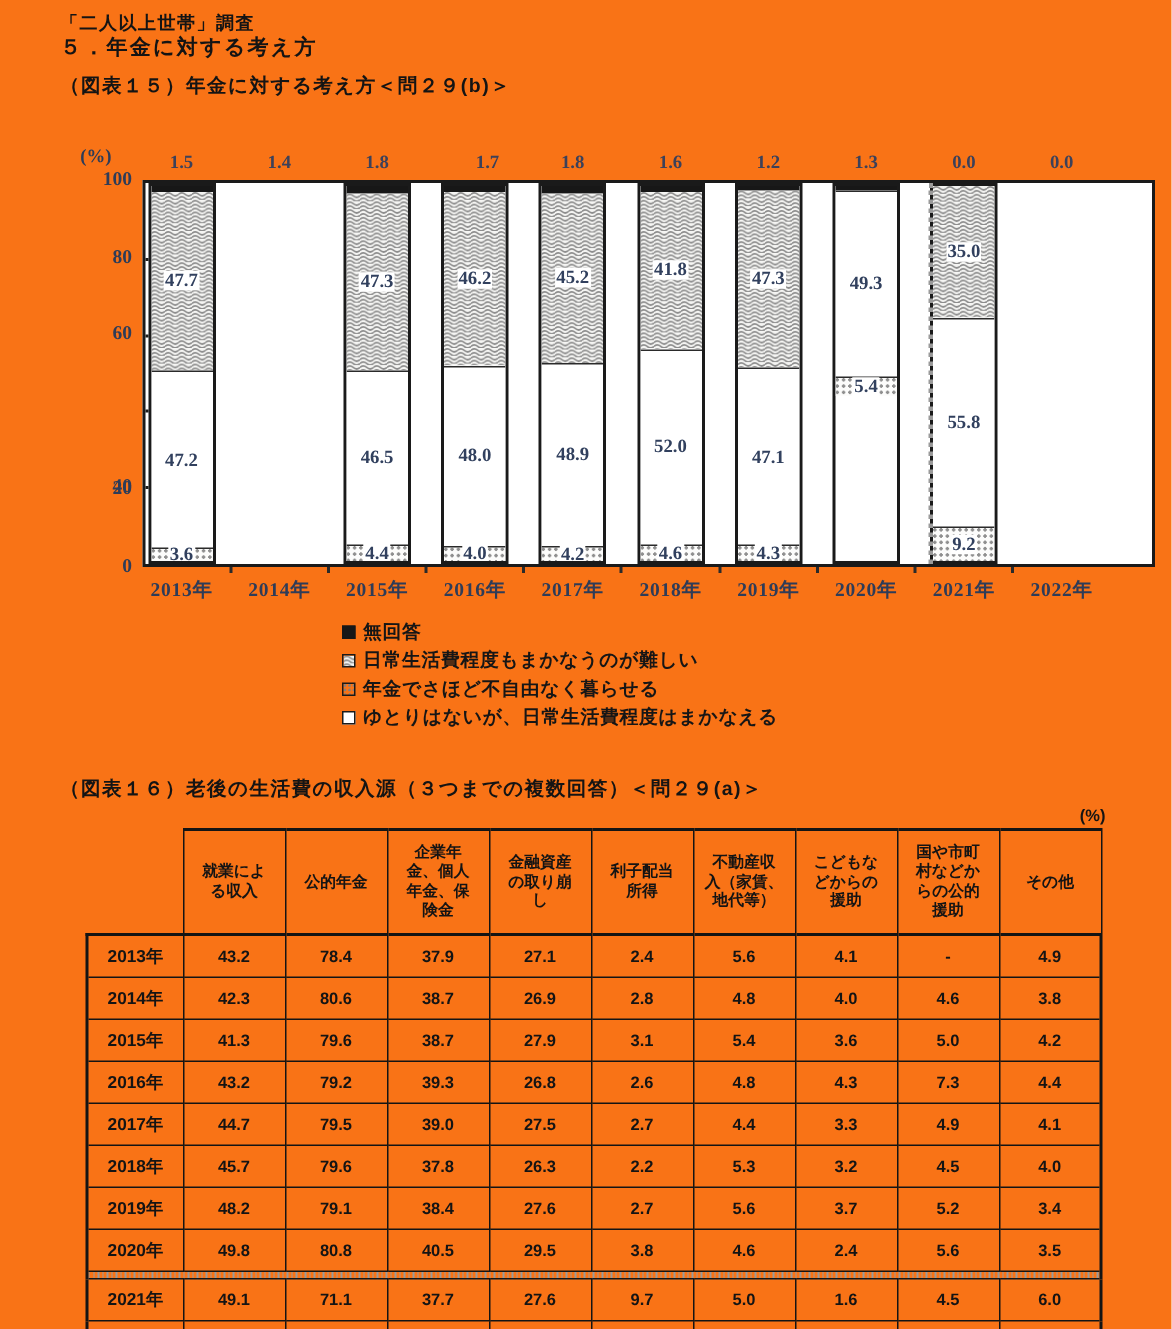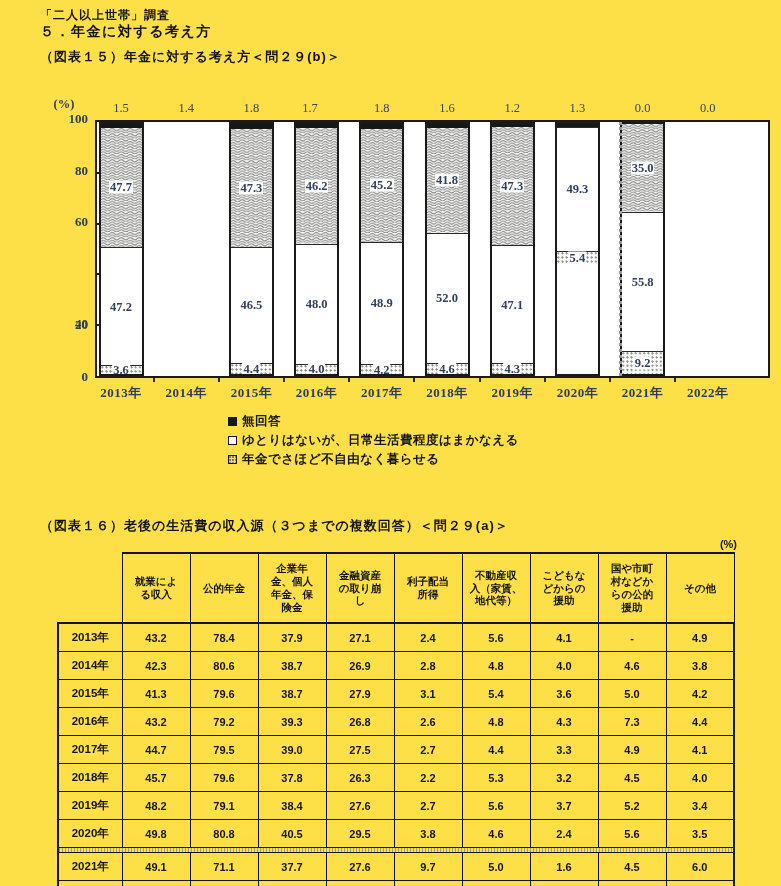--- a/index.html
+++ b/index.html
@@ -1,34 +1,34 @@
 <!DOCTYPE html>
 <html><head>
 <meta charset="utf-8">
 <style>
   html,body{margin:0;padding:0;background:#fff;}
-  .page{position:relative;width:781px;height:886px;background:#fde047;overflow:hidden;
+  .page{position:relative;width:781px;height:886px;background:#f97316;overflow:hidden;
         font-family:"Liberation Sans","DejaVu Sans",sans-serif;color:#141414;}
 
   
   .survey-label{position:absolute;left:40px;top:7px;font-size:12px;font-weight:bold;letter-spacing:1px;}
   .section-title{position:absolute;left:40px;top:23px;font-size:14px;font-weight:bold;letter-spacing:1.5px;}
   .fig-title-15{position:absolute;left:40px;top:48px;font-size:13px;font-weight:bold;letter-spacing:1px;}
   .fig-title-16{position:absolute;left:40px;top:517px;font-size:13px;font-weight:bold;letter-spacing:1px;}
 
   
   .chart{position:absolute;left:0;top:92px;width:781px;height:316px;}
   .plot{position:absolute;left:95px;top:28px;width:675px;height:258px;border:2px solid #1a1a1a;
         box-sizing:border-box;background:#fff;}
   .unit-label-top{position:absolute;left:36px;top:5px;width:56px;text-align:center;
         font-family:"Liberation Serif","DejaVu Serif",serif;font-weight:bold;font-size:12.5px;color:#2e3c58;}
   .ylab{position:absolute;left:24px;width:64px;text-align:right;
         font-family:"Liberation Serif","DejaVu Serif",serif;font-weight:bold;font-size:13px;color:#2e3c58;}
   .top-label{position:absolute;top:9px;width:44px;text-align:center;
-        font-family:"Liberation Serif","DejaVu Serif",serif;font-weight:normal;font-size:12.5px;color:#3c415a;}
+        font-family:"Liberation Serif","DejaVu Serif",serif;font-weight:bold;font-size:12.5px;color:#3c415a;}
   .xlab{position:absolute;top:292px;width:70px;text-align:center;letter-spacing:0.5px;
         font-family:"Liberation Serif","DejaVu Serif",serif;font-weight:bold;font-size:13px;color:#2e3c58;}
   .tick{position:absolute;left:0;width:5px;height:2px;background:#1a1a1a;}
   .xtick{position:absolute;width:2px;height:4px;top:256px;background:#2a2a2a;}
   .divider{position:absolute;top:0;bottom:0;width:0;border-left:3px dotted #9a9a9a;}
 
   .bar{position:absolute;bottom:0;width:45px;height:100%;border:2px solid #1a1a1a;box-sizing:border-box;
        display:flex;flex-direction:column;background:#fff;overflow:hidden;}
   .seg{position:relative;box-sizing:border-box;flex:none;}
   .seg-solid{background:#171717;}
@@ -222,21 +222,21 @@
       <div class="ylab" style="top: 189px; margin-top: 35px;">40</div>
       <div class="ylab" style="top: 122.2px;">60</div>
       <div class="ylab" style="top: 70.6px;">80</div>
       <div class="ylab" style="top: 19px;">100</div>
       <div class="top-label" style="left: 99px;">1.5</div>
       <div class="xlab" style="left: 86px;">2013年</div>
       <div class="top-label" style="left: 164.2px;">1.4</div>
       <div class="xlab" style="left: 151.2px;">2014年</div>
       <div class="top-label" style="left: 229.4px;">1.8</div>
       <div class="xlab" style="left: 216.4px;">2015年</div>
-      <div class="top-label" style="left: 288px;">1.7</div>
+      <div class="top-label" style="left: 303px;">1.7</div>
       <div class="xlab" style="left: 281.6px;">2016年</div>
       <div class="top-label" style="left: 359.8px;">1.8</div>
       <div class="xlab" style="left: 346.8px;">2017年</div>
       <div class="top-label" style="left: 425px;">1.6</div>
       <div class="xlab" style="left: 412px;">2018年</div>
       <div class="top-label" style="left: 490.2px;">1.2</div>
       <div class="xlab" style="left: 477.2px;">2019年</div>
       <div class="top-label" style="left: 555.4px;">1.3</div>
       <div class="xlab" style="left: 542.4px;">2020年</div>
       <div class="top-label" style="left: 620.6px;">0.0</div>
@@ -244,26 +244,34 @@
       <div class="top-label" style="left: 685.8px;">0.0</div>
       <div class="xlab" style="left: 672.8px;">2022年</div>
     </div>
 
   <div class="legend">
       <div class="legend-item">
         <span class="mk mk-solid"></span>
         <span>無回答</span>
       </div>
       <div class="legend-item">
-        <span class="mk mk-white"></span>
-        <span>ゆとりはないが、日常生活費程度はまかなえる</span>
+        <span class="mk mk-wave">
+          <svg class="fillsvg">
+            <rect width="100%" height="100%" fill="url(#pw)"></rect>
+          </svg>
+        </span>
+        <span>日常生活費程度もまかなうのが難しい</span>
       </div>
       <div class="legend-item">
         <span class="mk mk-dotted"></span>
         <span>年金でさほど不自由なく暮らせる</span>
+      </div>
+      <div class="legend-item">
+        <span class="mk mk-white"></span>
+        <span>ゆとりはないが、日常生活費程度はまかなえる</span>
       </div>
     </div>
 
   <div class="fig-title-16">（図表１６）老後の生活費の収入源（３つまでの複数回答）＜問２９(a)＞</div>
   <div class="unit-label-table">(%)</div>
 
   <div class="tablewrap">
     <table>
       <colgroup>
           <col style="width: 64px;">

